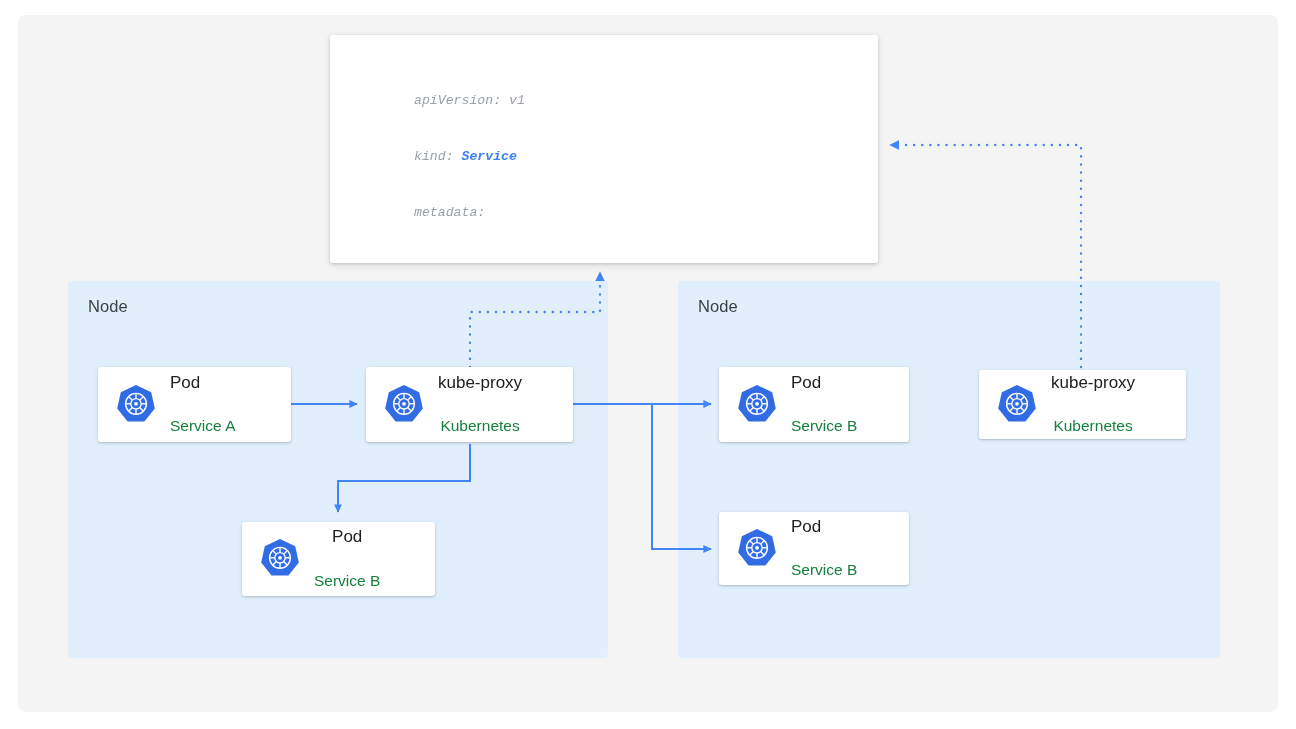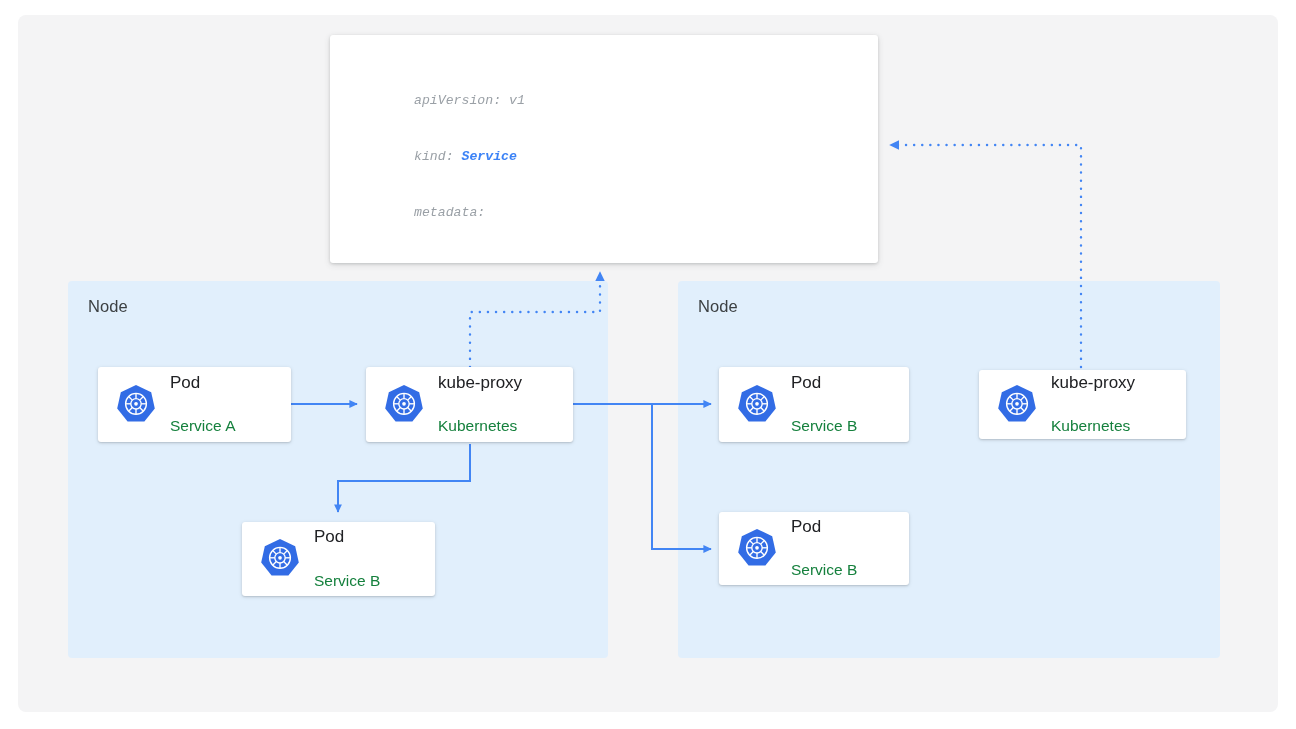--- a/index.html
+++ b/index.html
@@ -73,21 +73,21 @@
     font-size: 17px;
     color: #202124;
     white-space: nowrap;
   }
   .card .card-sub {
     font-size: 15.5px;
     color: #15803d;
     white-space: nowrap;
     margin-top: 1px;
   }
-  .card.center .card-text { }
+  .card.center .card-text { align-items: center; }
 
   
   .yaml-panel {
     position: absolute;
     left: 330px;
     top: 35px;
     width: 548px;
     height: 228px;
     background: #ffffff;
     border-radius: 3px;

